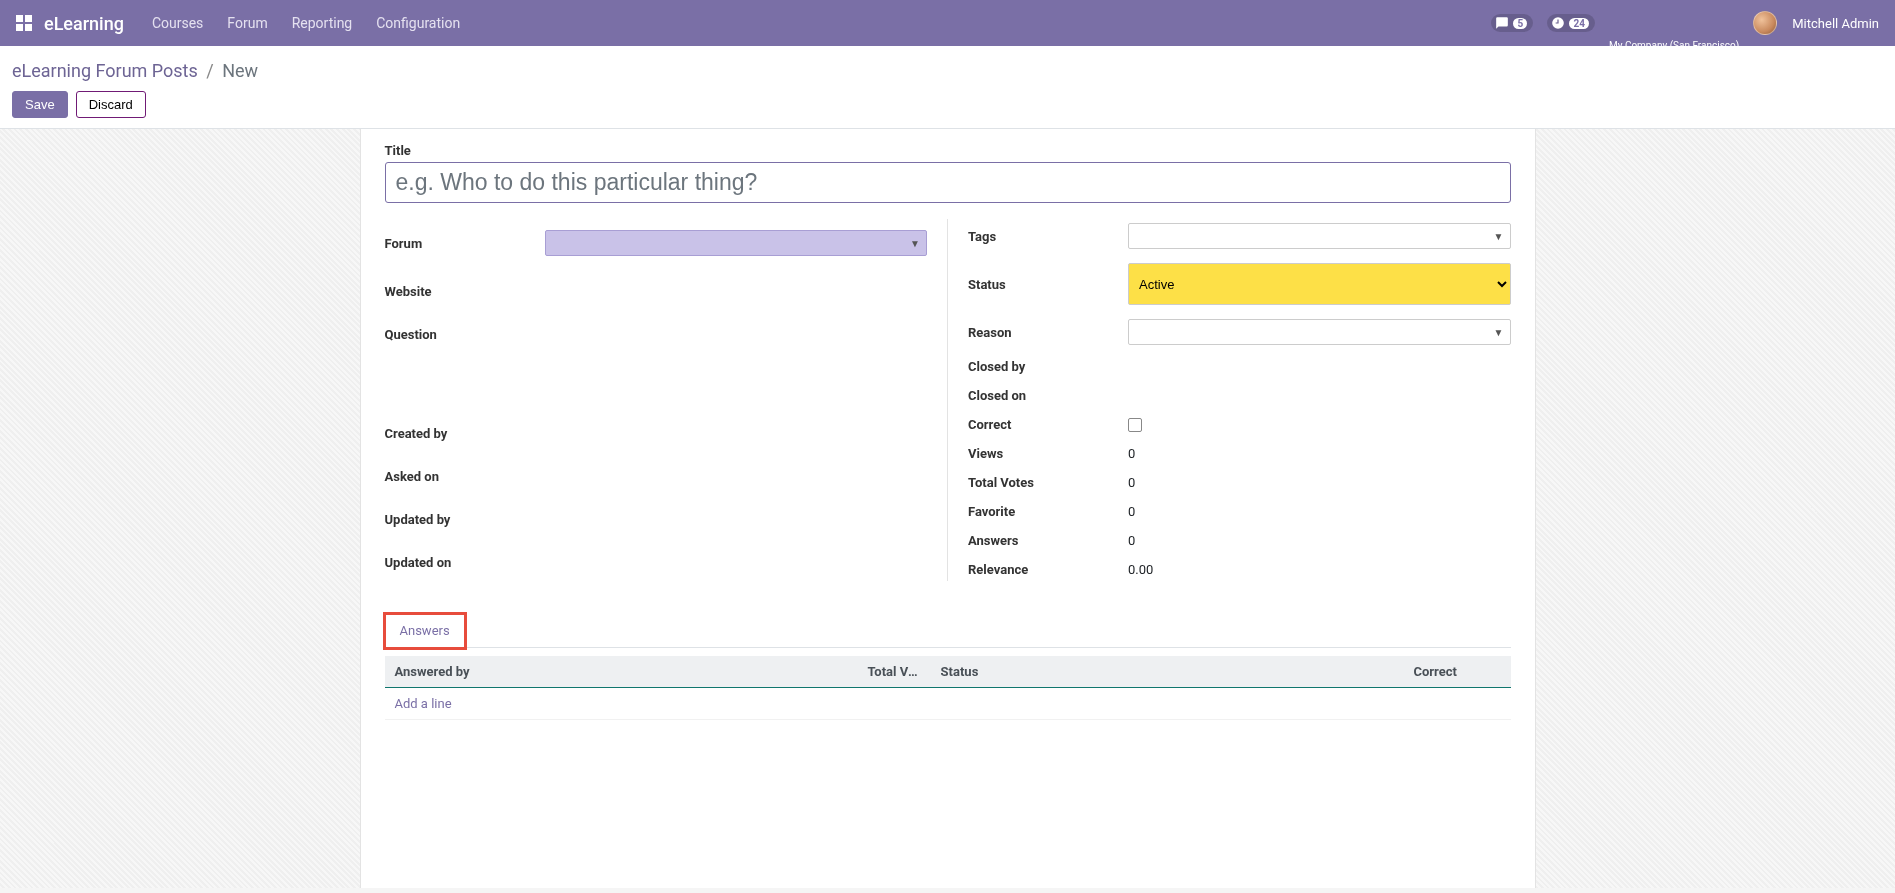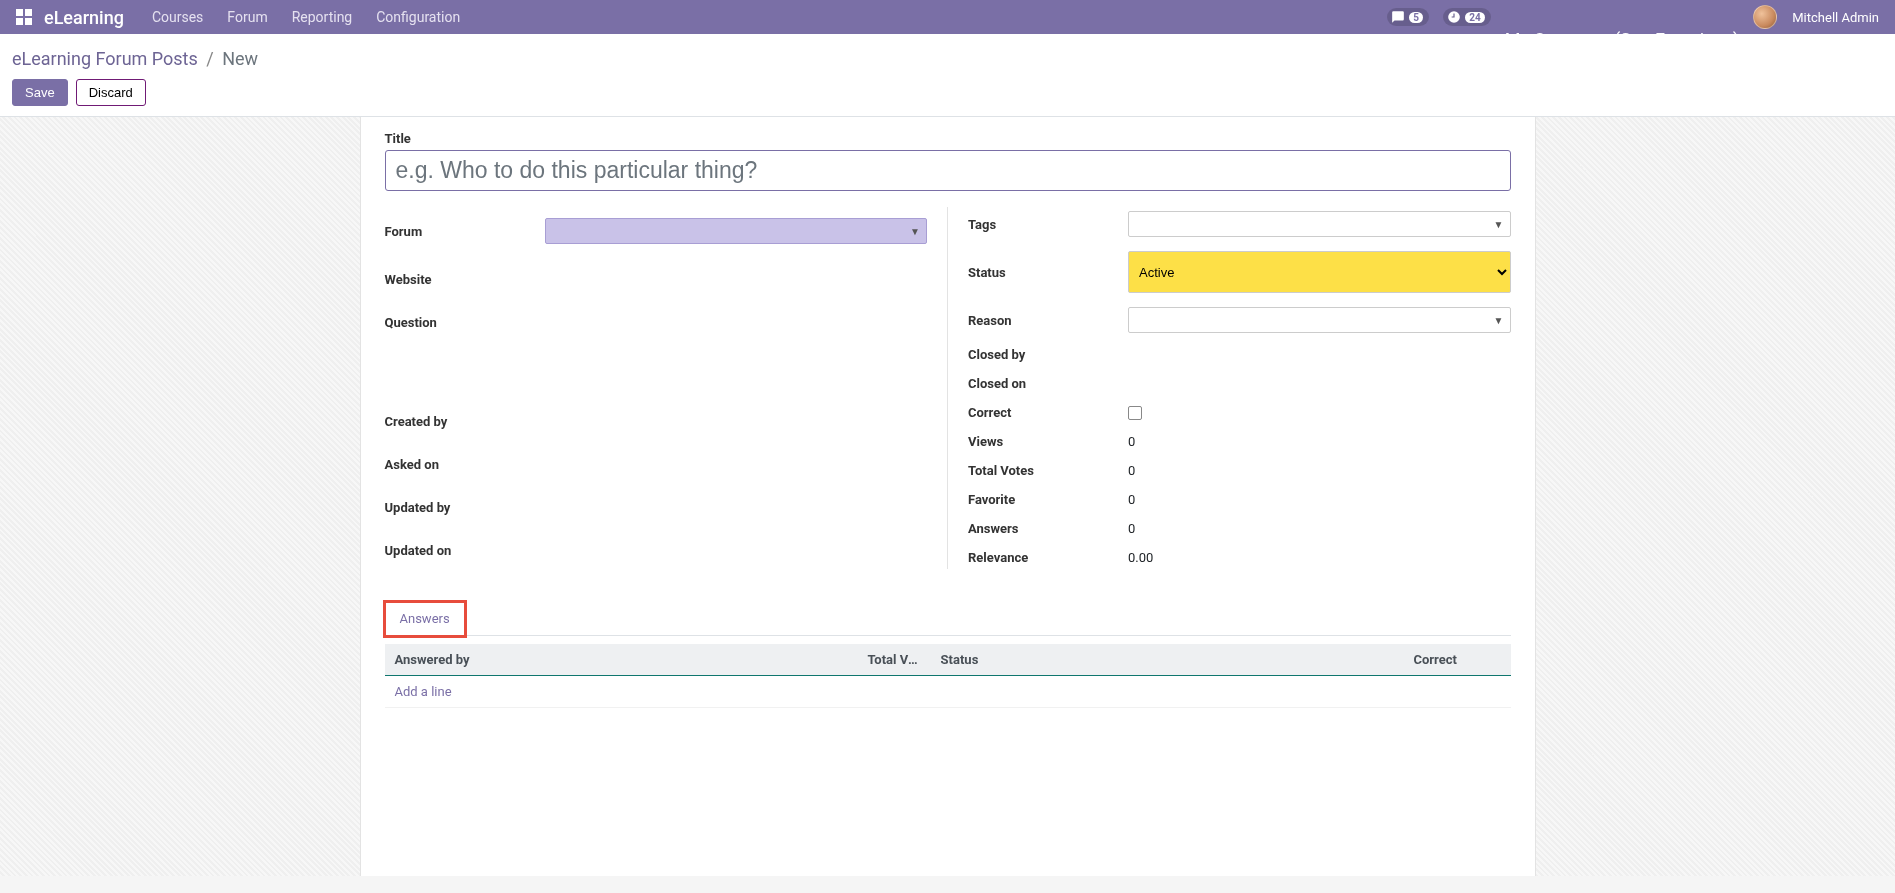--- a/index.html
+++ b/index.html
@@ -6,21 +6,21 @@
   body {
     font-family: -apple-system, BlinkMacSystemFont, "Segoe UI", Roboto, "Helvetica Neue", Arial, sans-serif;
     font-size: 13px;
     color: #212529;
     background: #f5f5f5;
   }
   
   .navbar {
     background: #7a6fa6;
     color: #fff;
-    height: 34px;
+    height: 46px;
     display: flex;
     align-items: center;
     padding: 0 16px;
   }
   .nav-apps-icon {
     width: 16px; height: 16px;
     display: inline-flex; flex-wrap: wrap;
     gap: 2px;
     margin-right: 12px;
     cursor: pointer;
@@ -49,21 +49,21 @@
     gap: 4px;
     cursor: pointer;
   }
   .nav-badge .count {
     background: #fff; color: #7a6fa6;
     font-size: 10px; font-weight: 700;
     border-radius: 8px; padding: 0 4px; min-width: 14px;
     text-align: center;
   }
   .nav-badge svg { fill: #fff; }
-  .nav-company { font-size: 18px; cursor: pointer; margin-top: 44px; }
+  .nav-company { font-size: 10px; cursor: pointer; margin-top: 44px; }
   .nav-user { display: flex; align-items: center; gap: 15px; cursor: pointer; }
   .avatar {
     width: 24px; height: 24px; border-radius: 50%;
     background: radial-gradient(circle at 35% 35%, #f0c29b 0%, #c98a5e 60%, #8a5530 100%);
     border: 1px solid rgba(255,255,255,0.4);
   }
   
   .control-bar {
     background: #fff;
     border-bottom: 1px solid #dee2e6;

